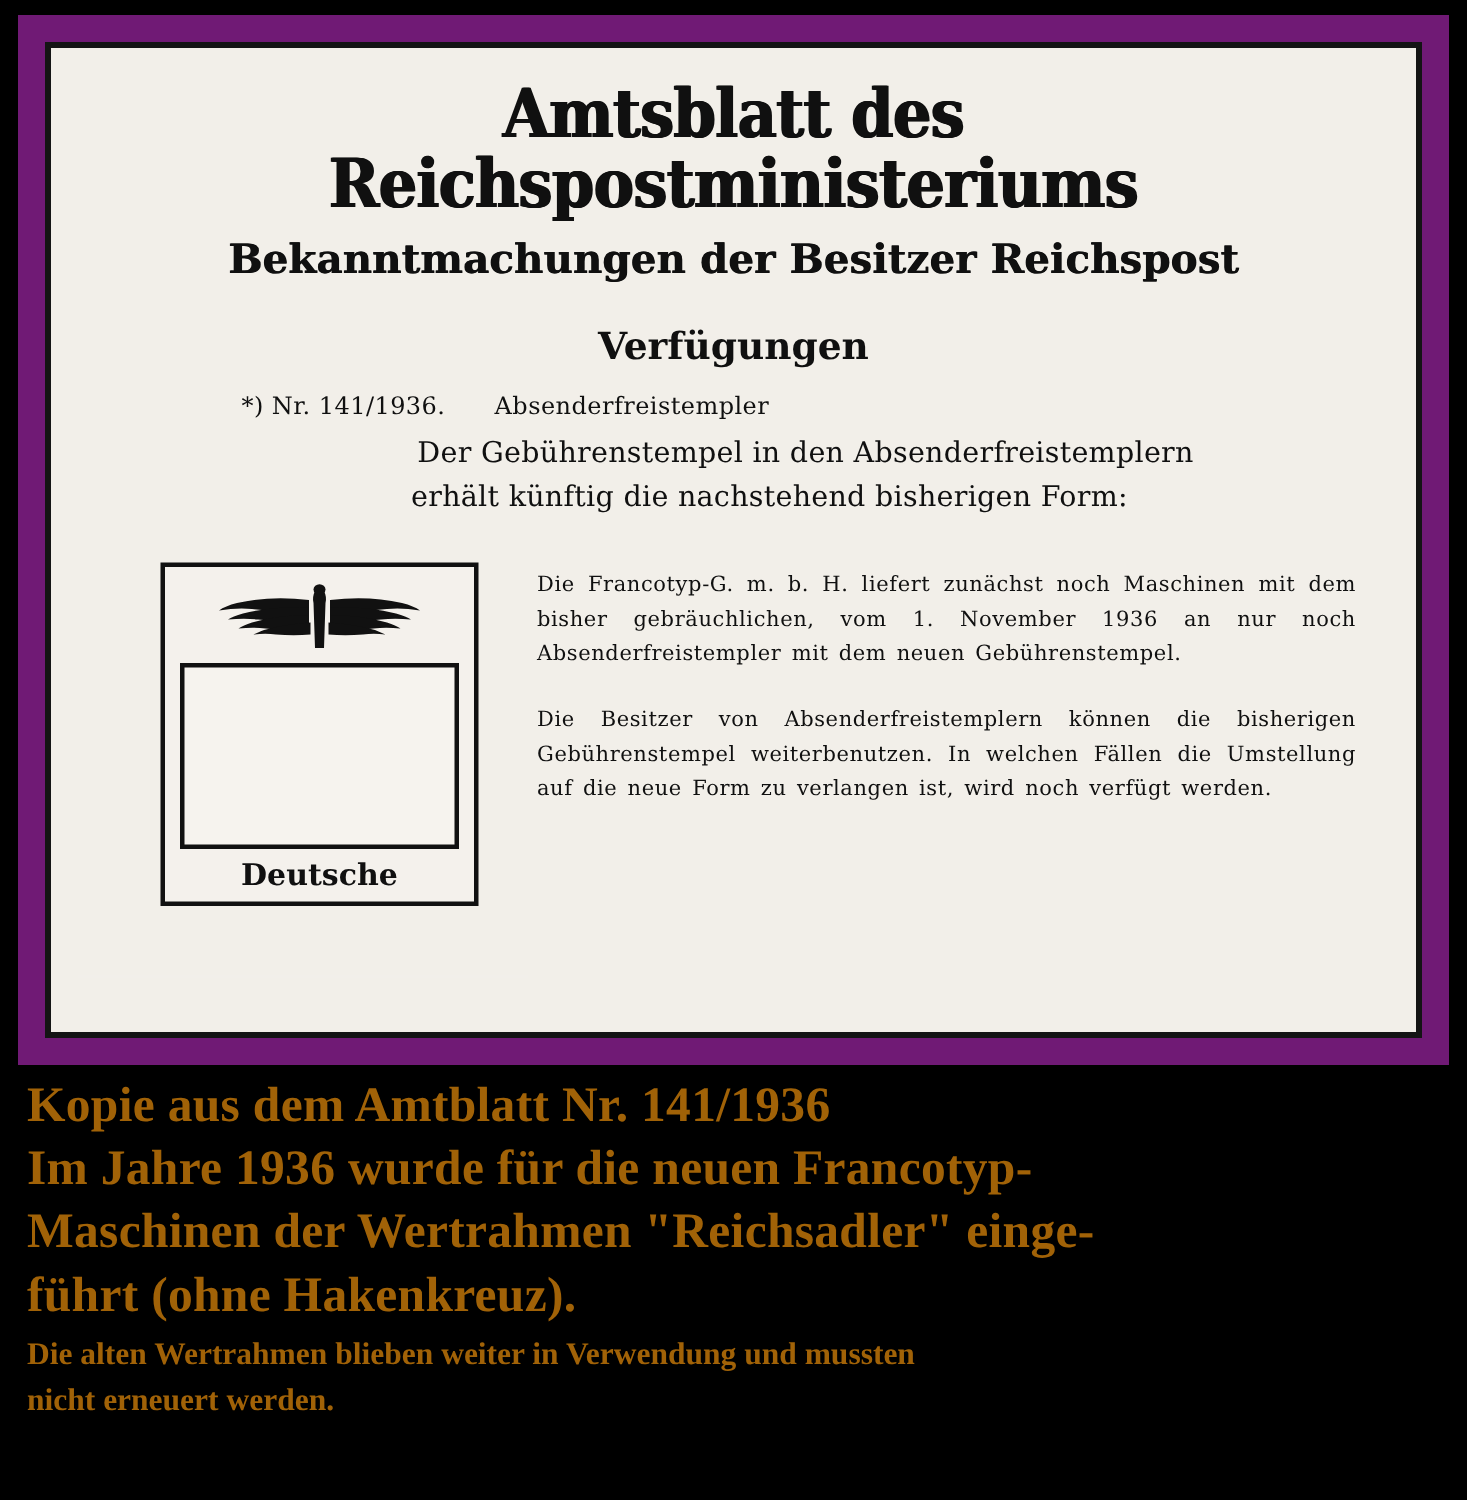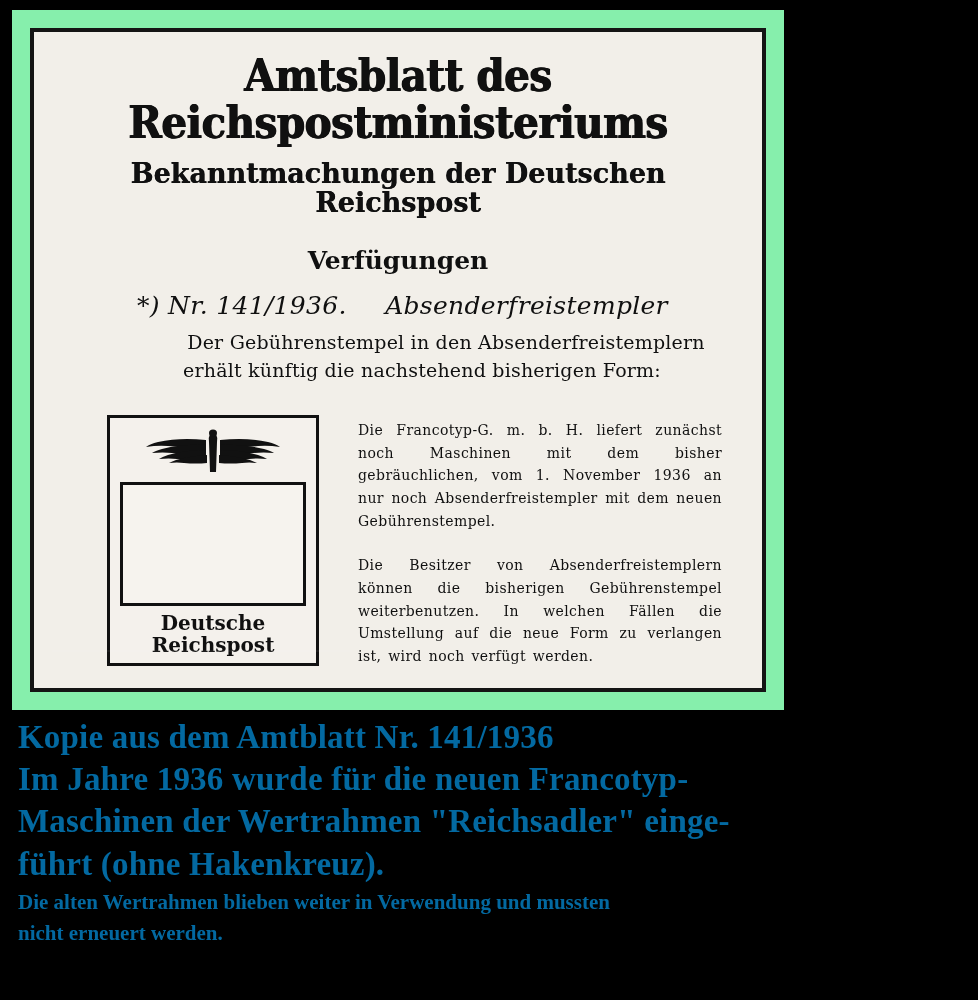--- a/index.html
+++ b/index.html
@@ -18,23 +18,23 @@
     width: 978px;
     height: 1000px;
     background: #000000;
   }
 
   
   .clipping {
     position: absolute;
     left: 12px;
     top: 10px;
-    width: 772px;
+    width: 954px;
     height: 700px;
-    background: #86efac;
+    background: #701a75;
     box-sizing: border-box;
     padding: 0;
     overflow: hidden;
   }
   .clipping-inner {
     position: absolute;
     left: 18px;
     top: 18px;
     right: 18px;
     bottom: 18px;
@@ -72,25 +72,24 @@
   }
   .section-title {
     text-align: center;
     font-family: "DejaVu Serif", serif;
     font-weight: bold;
     font-size: 25px;
     margin-top: 28px;
   }
   .decree-line {
     font-family: "DejaVu Serif", serif;
-    font-size: 25px;
+    font-size: 16px;
     margin-top: 16px;
-    margin-left: 69px;
+    margin-left: 93px;
     letter-spacing: 0.3px;
-    font-style: italic;
   }
   .decree-line .sep { display: inline-block; width: 22px; }
   .lead {
     font-family: "DejaVu Serif", serif;
     font-size: 19px;
     line-height: 1.5;
     margin-top: 8px;
     margin-left: 96px;
     letter-spacing: 0.2px;
     text-align: center;
@@ -151,21 +150,21 @@
     margin: 0 0 22px 0;
   }
   .para:last-child { margin-bottom: 0; }
 
   
   .caption {
     position: absolute;
     left: 18px;
     top: 716px;
     right: 10px;
-    color: #0369a1;
+    color: #a16207;
   }
   .cap-big {
     font-family: "Liberation Serif", serif;
     font-weight: bold;
     font-size: 33px;
     line-height: 1.28;
     letter-spacing: 0.2px;
   }
   .cap-small {
     font-family: "Liberation Serif", serif;
@@ -184,21 +183,21 @@
 </head>
 <body>
 
 <div class="page">
 
   <div class="clipping">
     <div class="clipping-inner">
       <div class="clip-content">
 
         <div class="masthead">Amtsblatt des Reichspostministeriums</div>
-        <div class="subhead">Bekanntmachungen der Deutschen Reichspost</div>
+        <div class="subhead">Bekanntmachungen der Besitzer Reichspost</div>
         <div class="section-title">Verfügungen</div>
 
         <div class="decree-line">
           <span>*) Nr. 141/1936.</span>
           <span class="sep"></span>
           <span>Absenderfreistempler</span>
         </div>
 
         <div class="lead">
           <span>Der Gebührenstempel in den Absenderfreistemplern</span>
@@ -224,21 +223,20 @@
                     <path d="M92 14 q26 -3 48 2 q8 2 12 5 q-12 -2 -22 -1 q-18 2 -38 2 z"></path>
                     <path d="M92 19 q24 -1 44 4 q7 2 10 4 q-11 -1 -20 0 q-17 2 -34 1 z"></path>
                     <path d="M92 24 q21 0 38 5 q6 2 9 4 q-10 -1 -18 0 q-15 2 -29 1 z"></path>
                     <path d="M91 29 q17 1 31 5 q5 2 7 3 q-8 -1 -15 0 q-12 1 -23 0 z"></path>
                   </g>
                 </svg>
               </div>
               <div class="meter-box"></div>
               <div class="meter-caption">
                 <div>Deutsche</div>
-                <div>Reichspost</div>
               </div>
             </div>
           </div>
 
           <div class="body-col">
             <p class="para">Die Francotyp-G. m. b. H. liefert zunächst noch Maschinen mit dem bisher gebräuchlichen, vom 1. November 1936 an nur noch Absenderfreistempler mit dem neuen Gebührenstempel.</p>
             <p class="para">Die Besitzer von Absenderfreistemplern können die bisherigen Gebührenstempel weiterbenutzen. In welchen Fällen die Umstellung auf die neue Form zu verlangen ist, wird noch verfügt werden.</p>
           </div>
 
         </div>

